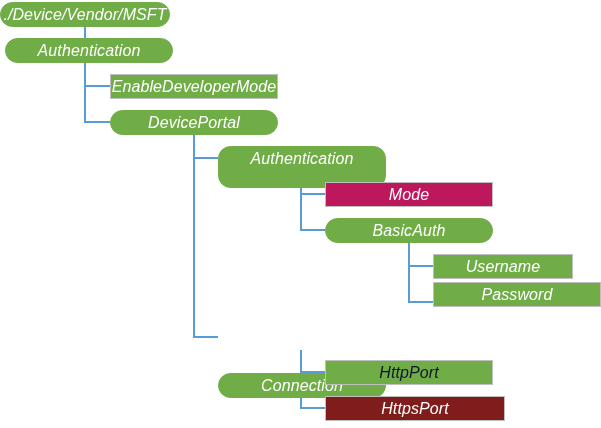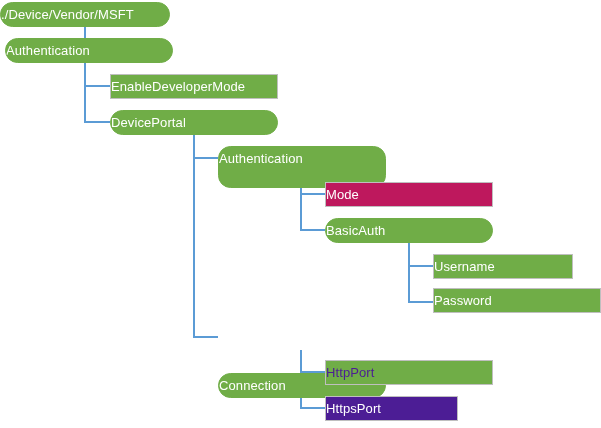--- a/index.html
+++ b/index.html
@@ -24,25 +24,27 @@
     width: 601px;
     height: 428px;
   }
   .node {
     position: absolute;
     box-sizing: border-box;
     height: 25px;
     width: 168px;
     background: #70AD47;
     color: #ffffff;
-    font-size: 13px;
+    font-size: 16px;
     line-height: 23px;
+    text-align: center;
     white-space: nowrap;
     overflow: hidden;
     letter-spacing: 0.1px;
+    font-style: italic;
   }
   .node.pill {
     border-radius: 12.5px;
     border: 1px solid #70AD47;
   }
   .node.rect {
     border: 1px solid #BFBFBF;
     border-radius: 0;
   }
   .node-label {
@@ -87,27 +89,27 @@
       </div>
       <div class="node rect" style="left: 325px; top: 182px; width: 168px; height: 25px; background: #be185d; color: rgb(255, 255, 255); border-color: rgb(191, 191, 191);">
         <span class="node-label">Mode</span>
       </div>
       <div class="node pill" style="left: 325px; top: 218px; width: 168px; height: 25px; background: rgb(112, 173, 71); color: rgb(255, 255, 255); border-radius: 12.5px; border-color: rgb(112, 173, 71);">
         <span class="node-label">BasicAuth</span>
       </div>
       <div class="node rect" style="left: 433px; top: 254px; width: 140px; height: 25px; background: rgb(112, 173, 71); color: rgb(255, 255, 255); border-color: rgb(191, 191, 191);">
         <span class="node-label">Username</span>
       </div>
-      <div class="node rect" style="left: 433px; top: 288px; width: 168px; height: 25px; background: rgb(112, 173, 71); color: rgb(255, 255, 255); border-color: rgb(191, 191, 191);">
+      <div class="node rect" style="left: 433px; top: 282px; width: 168px; height: 25px; background: rgb(112, 173, 71); color: rgb(255, 255, 255); border-color: rgb(191, 191, 191);">
         <span class="node-label">Password</span>
       </div>
       <div class="node pill" style="left: 218px; top: 325px; width: 168px; height: 25px; background: rgb(112, 173, 71); color: rgb(255, 255, 255); border-radius: 12.5px; border-color: rgb(112, 173, 71); margin-top: 48px;">
         <span class="node-label">Connection</span>
       </div>
-      <div class="node rect" style="left: 325px; top: 360px; width: 168px; height: 25px; background: rgb(112, 173, 71); color: #4c1d95; border-color: rgb(191, 191, 191);">
+      <div class="node rect" style="left: 325px; top: 360px; width: 168px; height: 25px; background: rgb(112, 173, 71); color: #0f172a; border-color: rgb(191, 191, 191);">
         <span class="node-label">HttpPort</span>
       </div>
-      <div class="node rect" style="left: 325px; top: 396px; width: 133px; height: 25px; background: #4c1d95; color: rgb(255, 255, 255); border-color: rgb(191, 191, 191);">
+      <div class="node rect" style="left: 325px; top: 396px; width: 180px; height: 25px; background: #7f1d1d; color: rgb(255, 255, 255); border-color: rgb(191, 191, 191);">
         <span class="node-label">HttpsPort</span>
       </div>
     </div>
 
 </div>
 
 </body></html>

